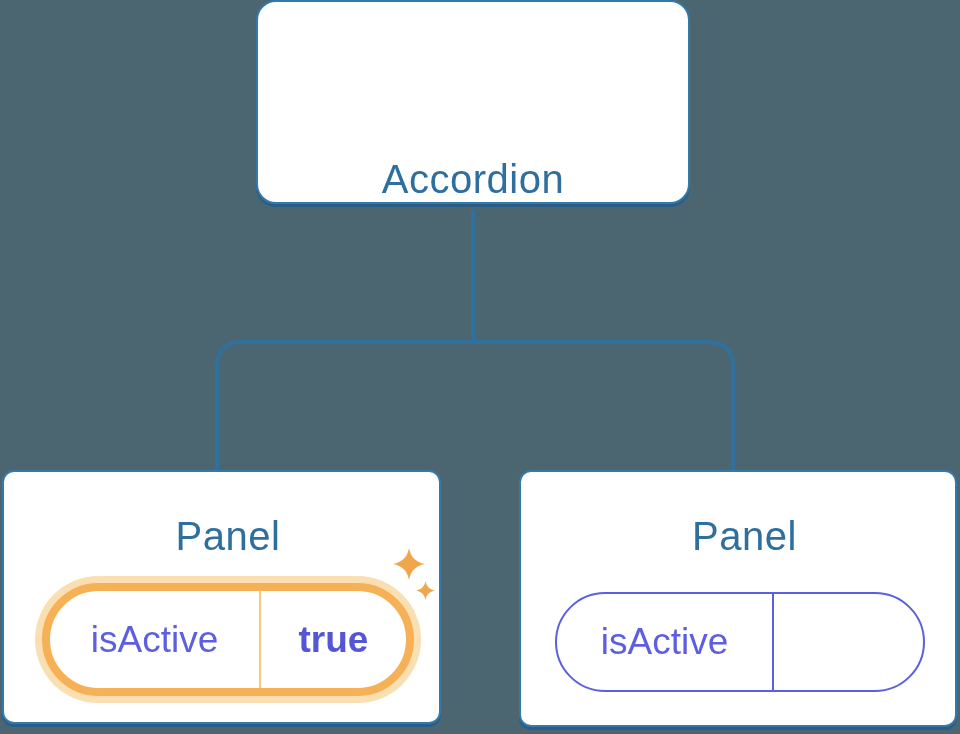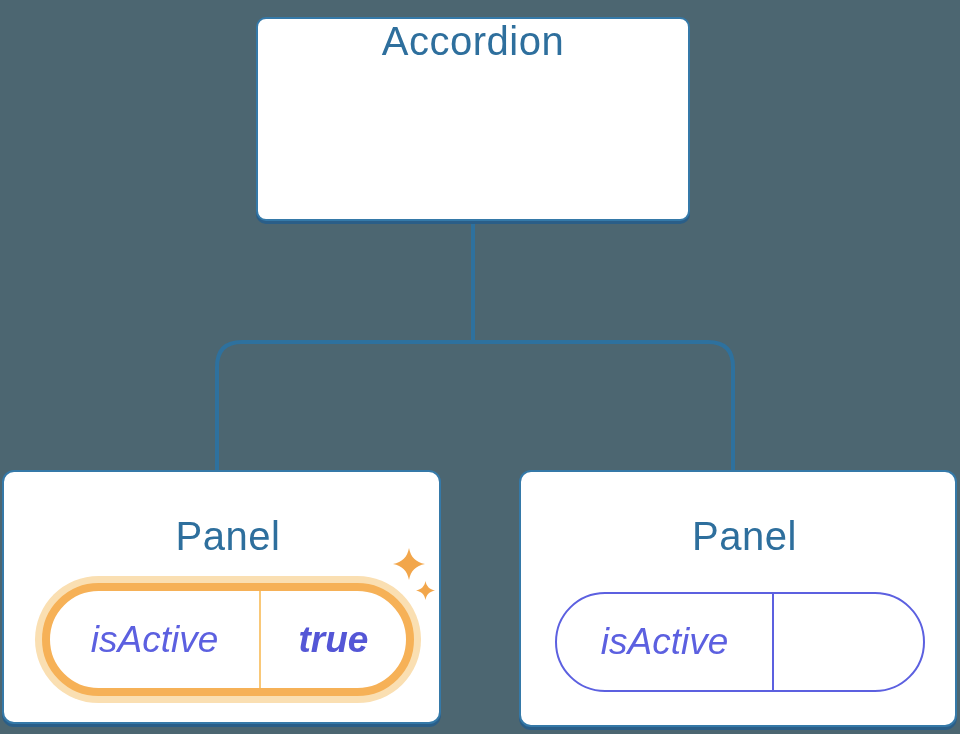--- a/index.html
+++ b/index.html
@@ -38,45 +38,44 @@
     box-shadow: 0 3px 0 var(--box_shadow);
     box-sizing: border-box;
   }
   .node-title {
     color: var(--box_text);
     font-size: 40px;
     font-weight: 500;
     letter-spacing: 0.5px;
   }
   .accordion-node {
-    left: 256px; top: 17px;
+    left: 256px; top: 0;
     width: 434px; height: 204px;
-    border-radius: 10px;
+    border-radius: 20px;
     display: flex;
-    align-items: flex-start;
+    align-items: flex-end;
     justify-content: center;
   }
   .panel-node-active  { left: 2px;   top: 470px; width: 439px; height: 254px; }
   .panel-node-inactive{ left: 519px; top: 470px; width: 438px; height: 257px; }
   .panel-title {
     position: absolute;
     left: 0; right: 15px; top: 42px;
     height: 44px; line-height: 44px;
     text-align: center;
     padding-left: 28px;
   }
   .pill {
     position: absolute;
     display: flex;
     align-items: stretch;
     background: var(--box_fill);
     border-radius: 999px;
     box-sizing: border-box;
     overflow: hidden;
-    font-style: italic;
   }
   .pill-active {
     left: 38px; top: 111px;
     width: 372px; height: 113px;
     border: 8px solid var(--active_border);
     box-shadow: 0 0 0 7px var(--active_glow);
   }
   .pill-inactive {
     left: 34px; top: 120px;
     width: 370px; height: 100px;

